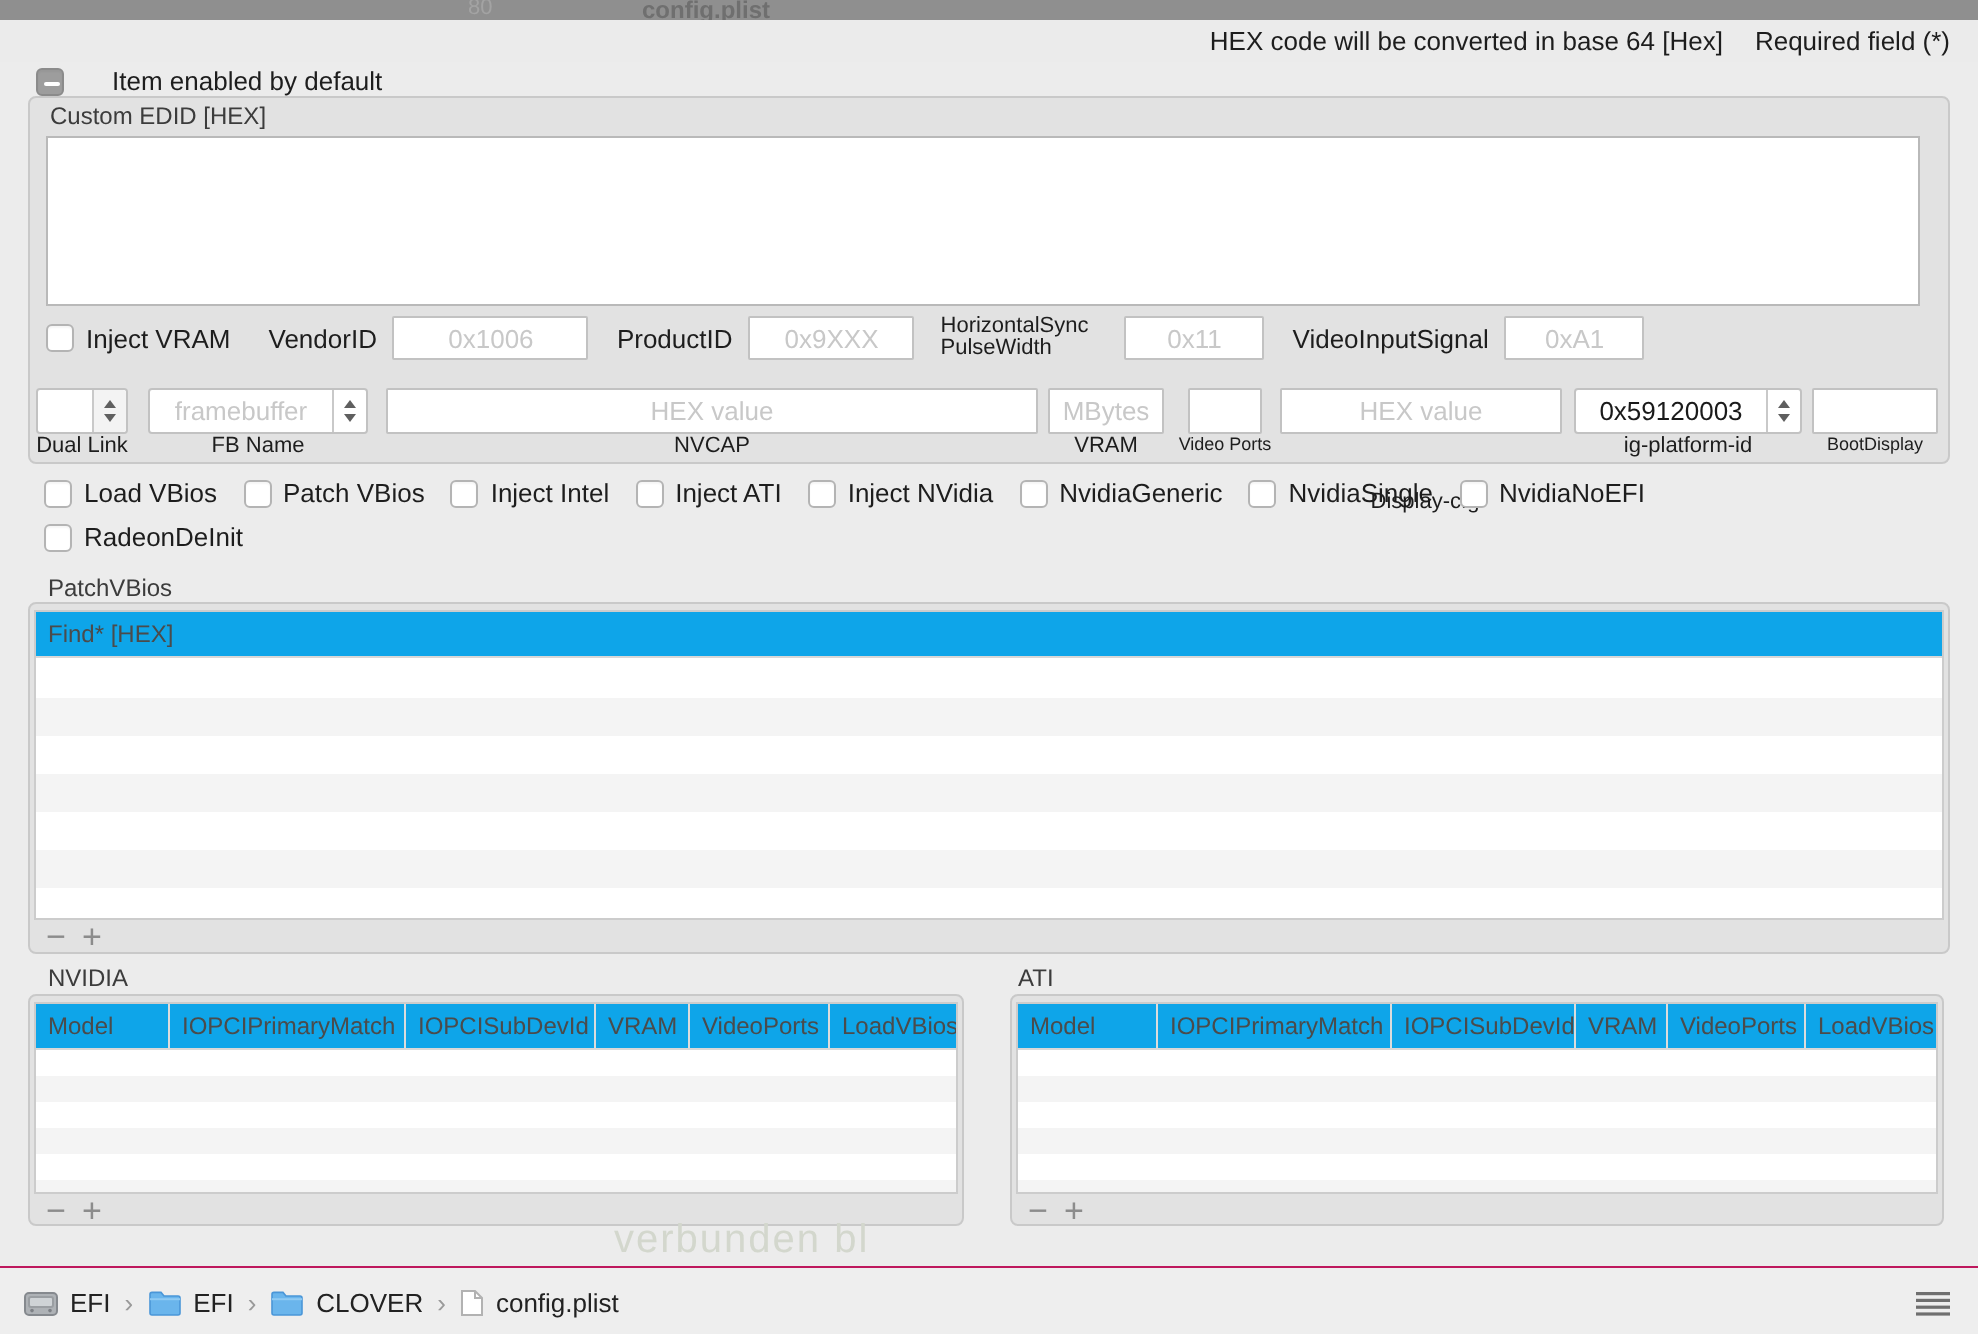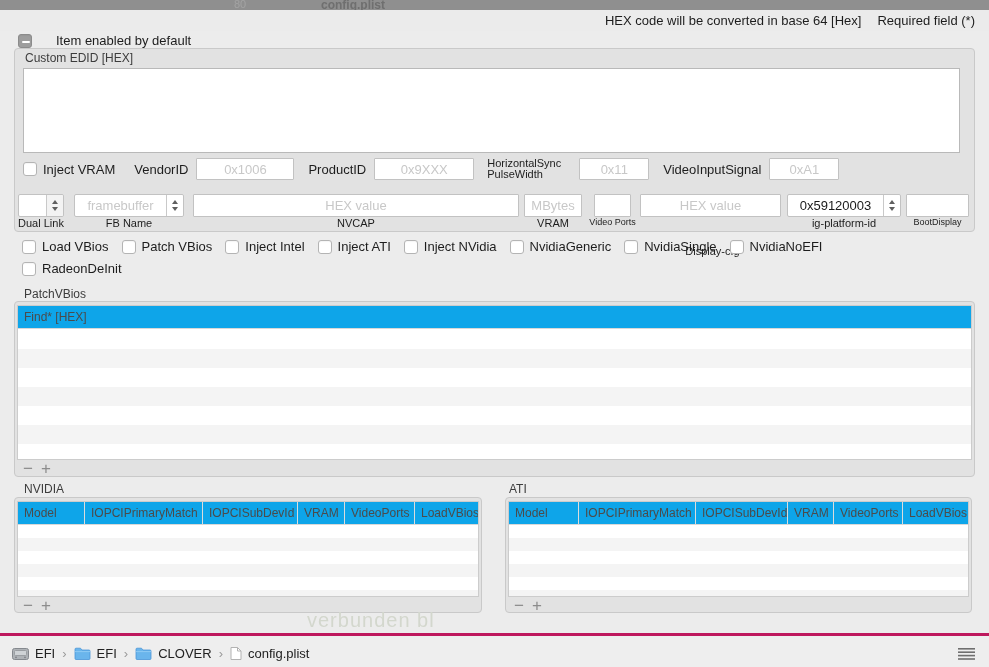--- a/index.html
+++ b/index.html
@@ -66,21 +66,21 @@
   .nv-label { position:absolute; left:24px; top:482px; }
   .ati-label { position:absolute; left:509px; top:482px; }
   .gb-nv { left:14px; top:497px; width:468px; height:116px; }
   .gb-ati { left:505px; top:497px; width:467px; height:116px; }
   .tbl-small { left:2px; top:3px; width:462px; height:96px; }
   .gb-ati .tbl-small { width:461px; }
   .tbl-small .tbl-body { top:23px; }
   .small-actions { left:8px; top:101px; }
 
   
-  .pathbar { position:absolute; left:0; top:633px; width:989px; height:34px; background:#eeeeee; border-top:3px solid #be185d; }
+  .pathbar { position:absolute; left:0; top:633px; width:989px; height:34px; background:#eeeeee; border-top:1px solid #be185d; }
   .crumbs { position:absolute; left:12px; top:0; height:34px; display:flex; align-items:center; gap:7px; font-size:13px; color:#222; }
   .crumb { display:flex; align-items:center; gap:6px; }
   .sep { color:#9a9a9a; font-size:13px; }
   .hamburger { position:absolute; right:14px; top:12px; }
 
   .watermark { position:absolute; left:307px; top:609px; font-size:20px; color:#d3d7cd; letter-spacing:1px; }
 </style>
 </head>
 <body>
 
@@ -107,21 +107,21 @@
 <div class="groupbox gb-edid">
   <div class="group-label">Custom EDID [HEX]</div>
   <textarea class="edid-area" style=""></textarea>
 
   <div class="edid-row">
     <span class="cb" style="margin-right:6px;"></span>
     <span class="lbl13" style="margin-right:19px;">Inject VRAM</span>
     <span class="lbl13" style="margin-right:8px;">VendorID</span>
     <input class="fld" style="width: 98px; margin-right: 14px;" placeholder="0x1006">
     <span class="lbl13" style="margin-right:8px;">ProductID</span>
-    <input class="fld" style="width: 100px; margin-right: 13px;" placeholder="0x9XXX">
+    <input class="fld" style="width: 83px; margin-right: 13px;" placeholder="0x9XXX">
     <span class="hsync-lbl" style="margin-right:6px;">HorizontalSync PulseWidth</span>
     <input class="fld" style="width: 70px; margin-right: 14px;" placeholder="0x11">
     <span class="lbl13" style="margin-right:8px;">VideoInputSignal</span>
     <input class="fld" style="width: 70px;" placeholder="0xA1">
   </div>
 
   <div class="combo" style="left:3px; top:145px; width:46px;">
     <input style="">
     <div class="stepbtns">
       <span class="tri-up"></span>

